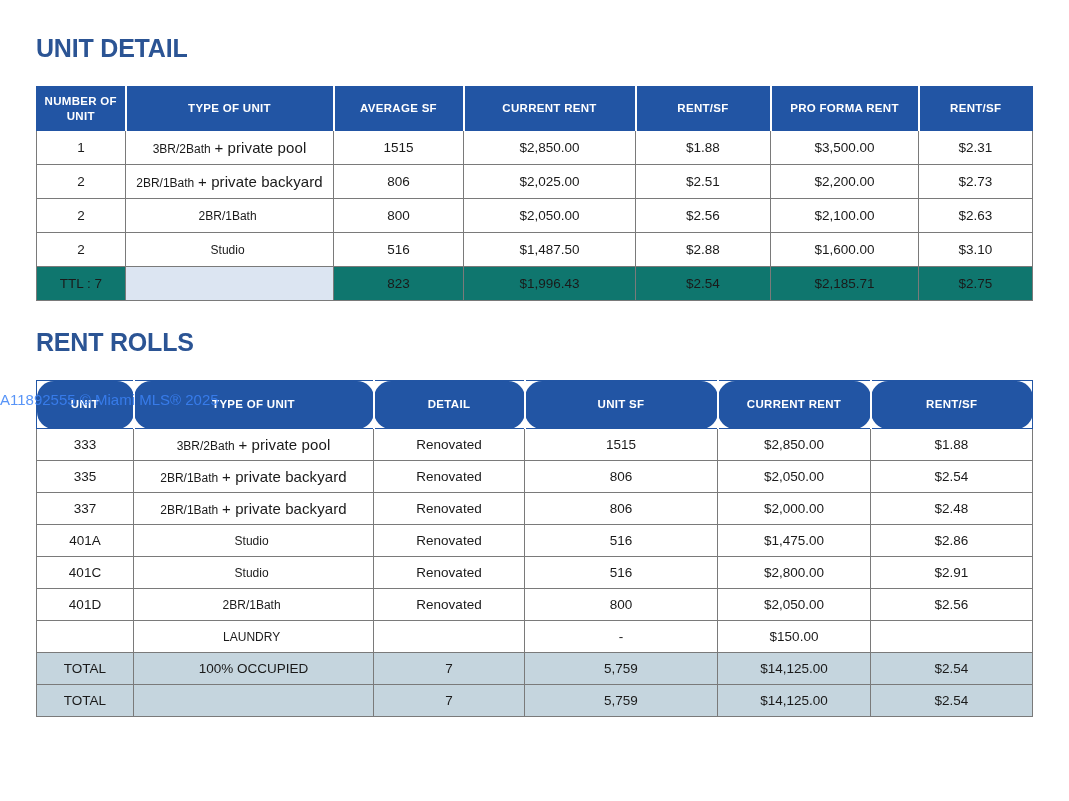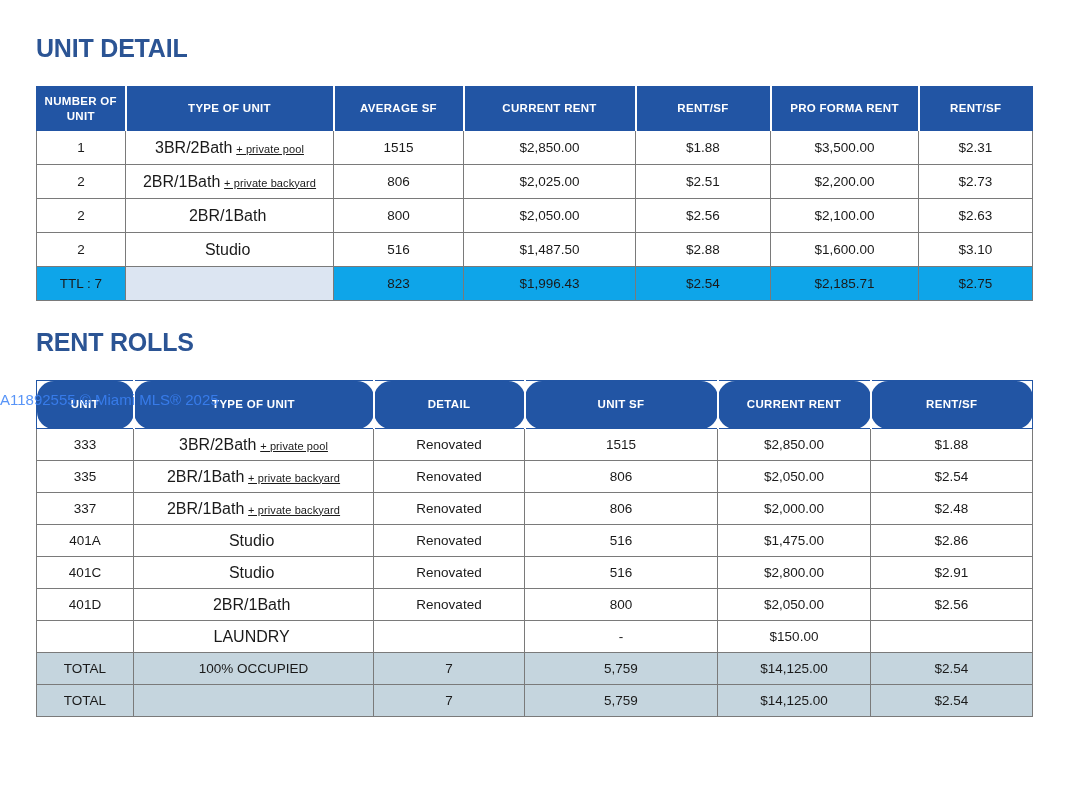--- a/index.html
+++ b/index.html
@@ -70,46 +70,45 @@
 
   
   #unit-detail-table {
     left: 36px;
     top: 86px;
     width: 996px;
   }
   #unit-detail-table thead th { height: 43px; }
   #unit-detail-table tbody td { height: 33px; }
   #unit-detail-table tbody tr.total-row td {
-    background: #0ea5e9;
+    background: #0f766e;
     border-top: 1px solid #7a7a7a;
     border-bottom: 1px solid #7a7a7a;
   }
   #unit-detail-table tbody tr.total-row td.blank-cell {
     background: #dce5f2;
   }
 
   
   #rent-rolls-table {
     left: 36px;
     top: 380px;
     width: 996px;
   }
   #rent-rolls-table thead th { height: 47px; border-radius: 17px; }
   #rent-rolls-table tbody td { height: 31px; }
   #rent-rolls-table tbody tr.total-row td {
     background: #c5d5de;
   }
 
   
-  .type-main { font-size: 16px; }
+  .type-main { font-size: 12px; }
   .type-sub {
-    font-size: 11px;
+    font-size: 15px;
     letter-spacing: 0.1px;
-    text-decoration: underline;
   }
   .cell-text { display: inline-block; white-space: nowrap; }
 
   
   .watermark {
     position: absolute;
     left: 0px;
     top: 391px;
     font-size: 15px;
     color: #3b82f6;

